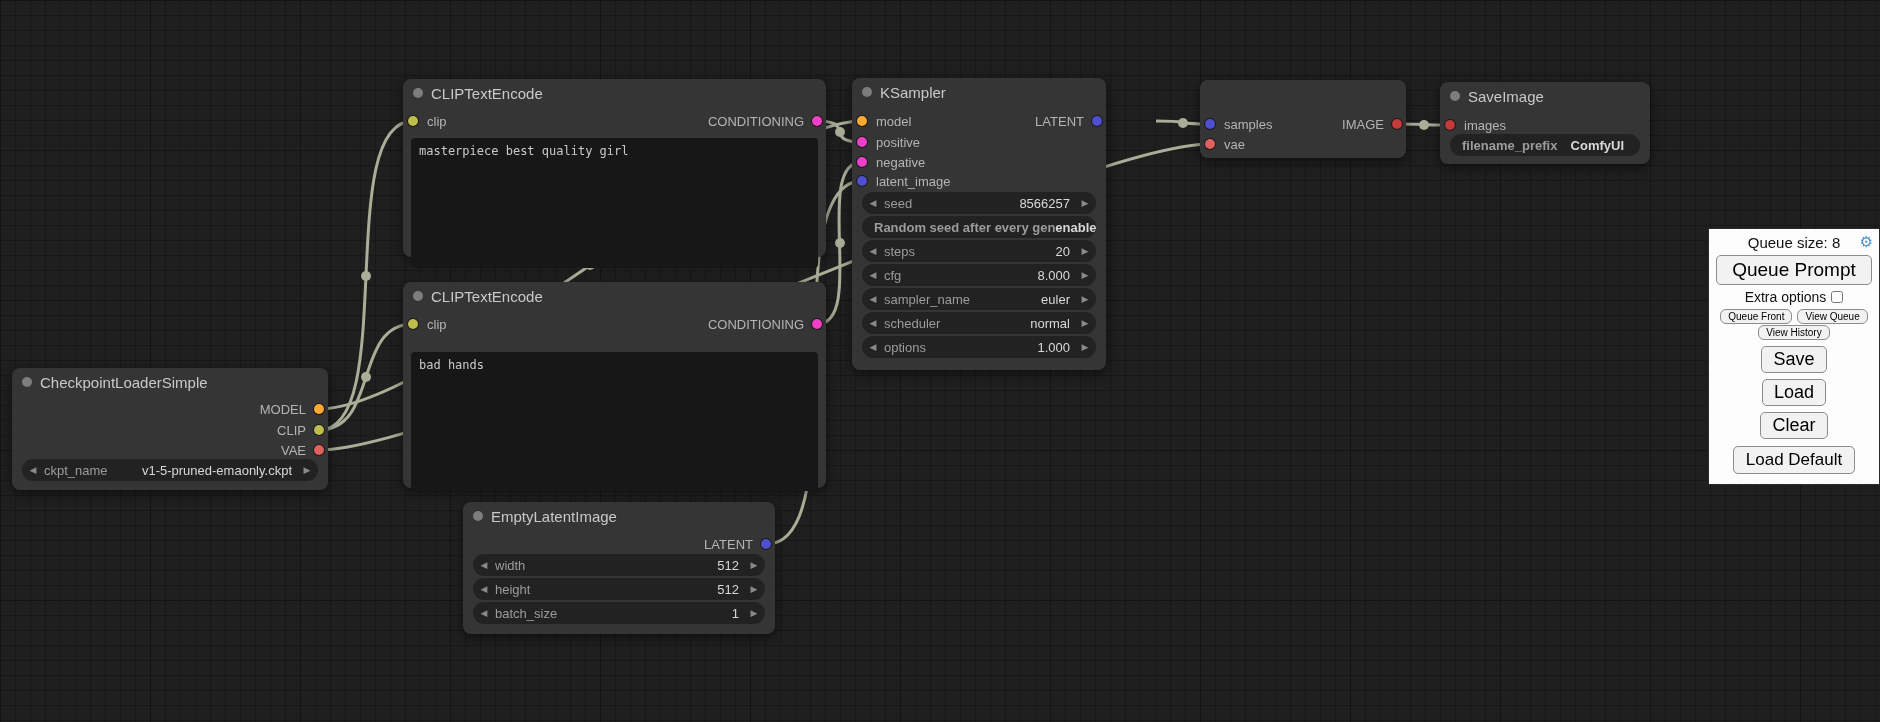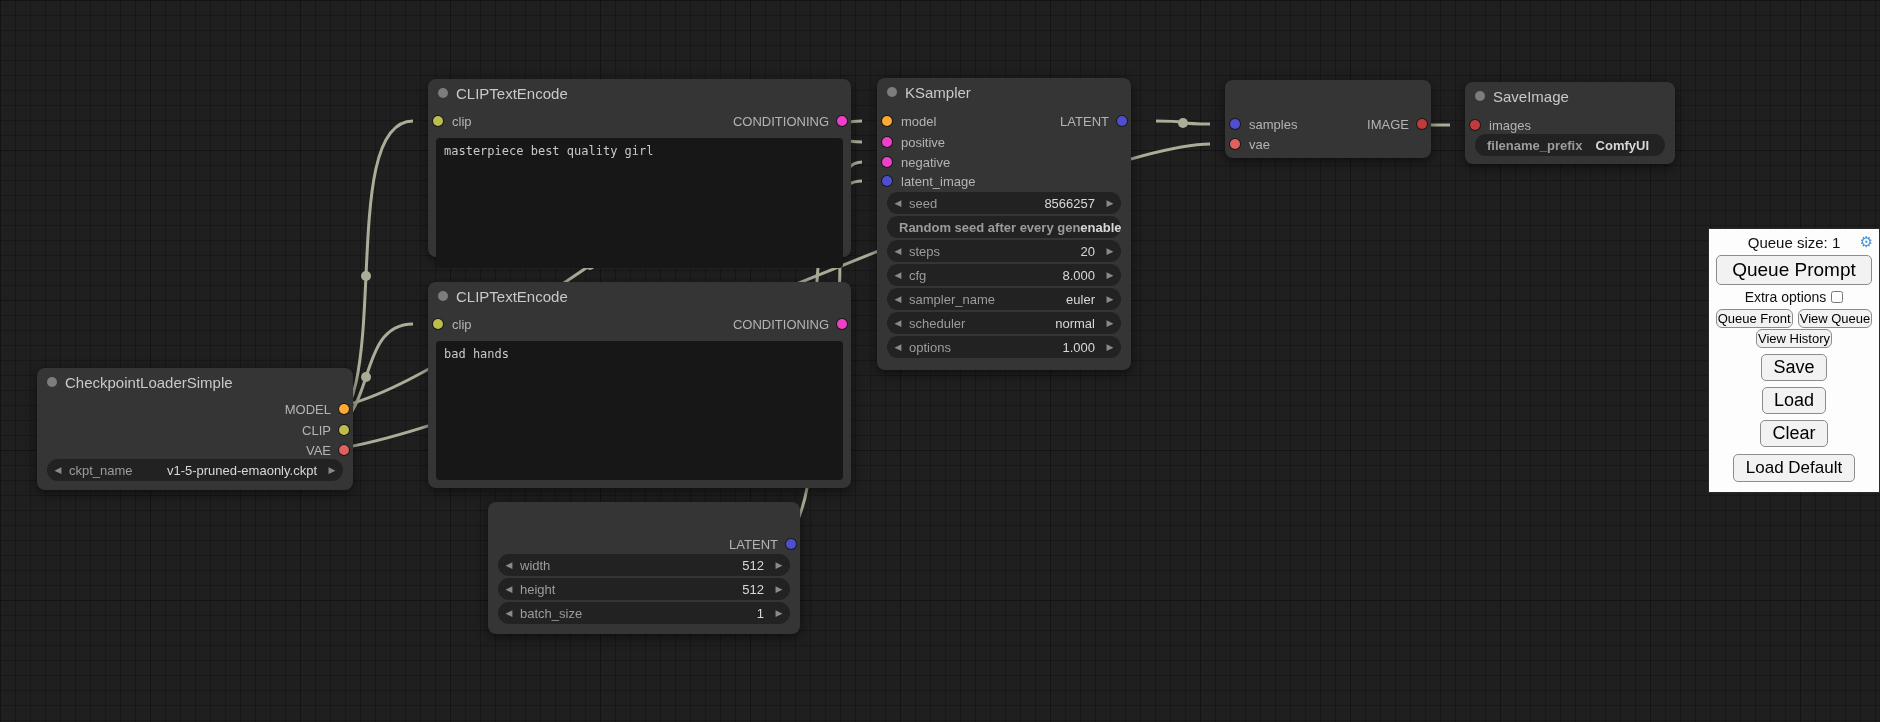--- a/index.html
+++ b/index.html
@@ -16,21 +16,21 @@
   }
   .stage{position:relative;width:1880px;height:722px;}
 
   
   .links{position:absolute;left:0;top:0;z-index:1;}
   .link{fill:none;stroke:var(--c-link,#A9AE98);stroke-width:3;}
   .ldot{fill:var(--c-link,#A9AE98);}
 
   
   .node{position:absolute;background:#353535;border-radius:8px;
-        box-shadow:0 3px 12px rgba(0,0,0,.55);z-index:2;margin-left:25px;}
+        box-shadow:0 3px 12px rgba(0,0,0,.55);z-index:2;}
   .ntitle{position:absolute;top:0;left:0;right:0;height:28px;display:flex;
           align-items:center;color:#c9c9c9;font-size:15px;cursor:move;}
   .tdot{width:10px;height:10px;border-radius:50%;background:#7d7d7d;
         margin:0 8px 0 10px;flex:0 0 auto;}
   .slot{position:absolute;left:0;right:0;height:20px;display:flex;
         align-items:center;font-size:13px;color:#b4b4b4;}
   .in-label{margin-left:24px;}
   .out-label{margin-left:auto;margin-right:22px;}
   .port{position:absolute;width:10px;height:10px;border-radius:50%;
         top:5px;box-shadow:0 0 0 1px #191919;cursor:crosshair;}
@@ -65,21 +65,21 @@
         padding:3px 6px 10px;color:#111;}
   .menu-head{width:100%;position:relative;height:20px;display:flex;
         align-items:center;justify-content:center;font-size:15px;}
   .gear{position:absolute;right:0;top:0;font-size:15px;color:#4a92d8;cursor:pointer;line-height:20px;}
   .btn{font-family:"Liberation Sans",sans-serif;background:#f2f2f2;
        border:1px solid #8c8c8c;border-radius:5px;color:#000;cursor:pointer;}
   .btn.big{width:156px;font-size:19px;padding:3px 0;margin:3px 0 2px;}
   .extra{display:flex;align-items:center;gap:5px;font-size:14px;margin:2px 0 3px;}
   .extra input{width:12px;height:12px;margin:0;}
   .row2{display:flex;gap:5px;justify-content:center;margin:1px 0;}
-  .btn.sm{font-size:13px;padding:1px 1px;border-radius:6px;}
+  .btn.sm{font-size:10px;padding:1px 7px;border-radius:6px;}
   .btn.med{font-size:18px;padding:2px 11px;margin-top:6px;}
   .btn.wide{font-size:17px;padding:3px 12px;margin-top:7px;}
 </style>
 </head>
 <body>
 
 <div class="stage">
 
   <svg class="links" width="1880" height="722">
     <path class="link" d="M 319 409 C 439 409, 742 121, 862 121"></path>
@@ -145,24 +145,28 @@
     <div class="ntitle">
       <span class="tdot"></span>
       <span>CLIPTextEncode</span>
     </div>
     <div class="slot" style="top:32px">
       <span class="port in p-clip"></span>
       <span class="in-label">clip</span>
       <span class="out-label">CONDITIONING</span>
       <span class="port out p-cond"></span>
     </div>
-    <div class="prompt" style="top:59px;height:139px">bad hands</div>
+    <div class="prompt" style="top:70px;height:139px">bad hands</div>
   </div>
 
   <div class="node" style="left:463px;top:502px;width:312px;height:132px">
+    <div class="ntitle">
+      <span class="tdot"></span>
+      <span>EmptyLatentImage</span>
+    </div>
     <div class="slot" style="top:32px">
       <span class="out-label">LATENT</span>
       <span class="port out p-latent"></span>
     </div>
     <div class="widget" style="top:52px">
       <span class="arr">◀</span>
       <span class="wlabel">width</span>
       <span class="wvalue">512</span>
       <span class="arr">▶</span>
     </div>
@@ -269,21 +273,21 @@
       <span class="in-label">images</span>
     </div>
     <div class="widget noarr" style="top:52px">
       <span class="wlabel">filename_prefix</span>
       <span class="wvalue">ComfyUI</span>
     </div>
   </div>
 
   <div class="menu">
     <div class="menu-head">
-      <span>Queue size: 1</span>
+      <span>Queue size: 8</span>
       <span class="gear">⚙</span>
     </div>
     <button class="btn big">Queue Prompt</button>
     <label class="extra">
       <span>Extra options</span>
       <input type="checkbox" style="">
     </label>
     <div class="row2">
       <button class="btn sm">Queue Front</button>
       <button class="btn sm">View Queue</button>

